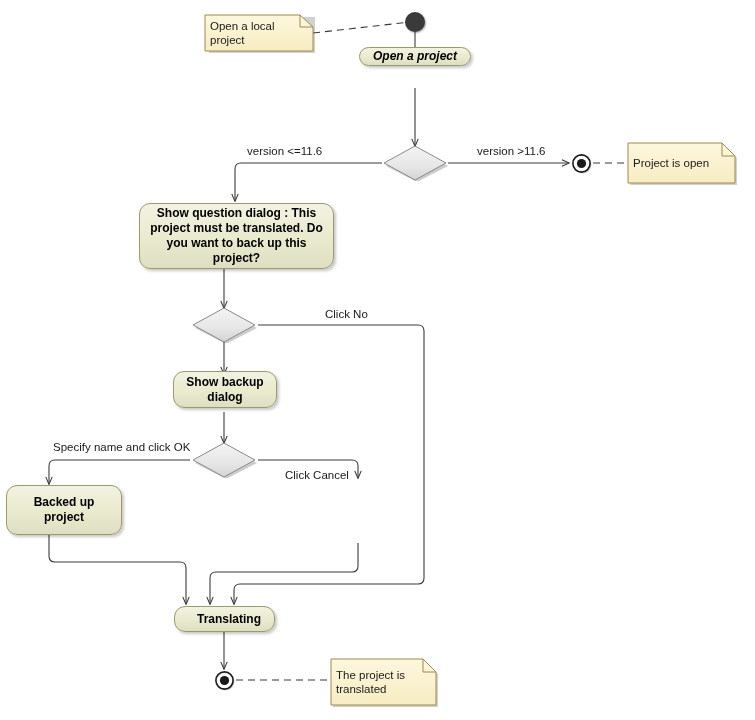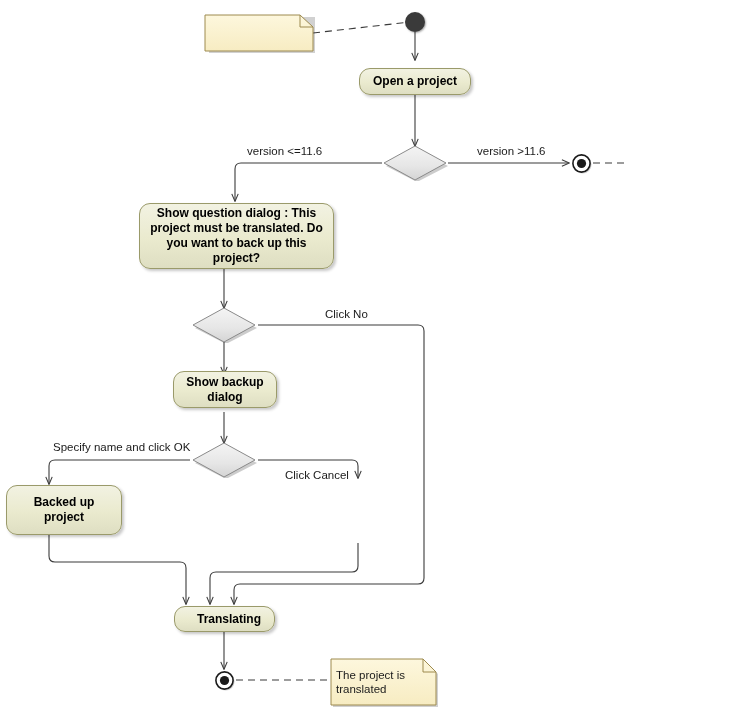--- a/index.html
+++ b/index.html
@@ -164,25 +164,26 @@
 
   <div class="note" style="left:203px; top:13px; width:113px; height:40px;">
     <svg width="113" height="40" viewBox="0 0 113 40">
       <path d="M2.5,39 L2.5,41" stroke="none" fill="none"></path>
       <g transform="translate(2,2)">
         <path d="M2,3 L2,36 L108,36 L108,0 L0,0 Z" fill="rgba(0,0,0,0.18)" transform="translate(2,2)"></path>
         <path d="M0,0 L95,0 L108,12 L108,36 L0,36 Z" fill="url(#noteGrad)" stroke="#9d8a4f" stroke-width="1"></path>
         <path d="M95,0 L95,12 L108,12" fill="none" stroke="#9d8a4f" stroke-width="1"></path>
       </g>
     </svg>
+    <div class="note-text">Open a local project</div>
   </div>
 
   <div class="initial-node" style="left:405px; top:12px;"></div>
 
-  <div class="action" style="left:359px; top:68px; width:112px; height:27px;">
+  <div class="action" style="left:359px; top:47px; width:112px; height:19px;font-style:italic;">
     <span>Open a project</span>
   </div>
 
   <div class="diamond-wrap" style="left:381px; top:145px; width:68px; height:36px;">
     <svg class="diamond" viewBox="0 0 68 36" width="68" height="36">
       <path d="M34,3 L65,19 L34,35 L3,19 Z" fill="rgba(0,0,0,0.20)" transform="translate(2,2)"></path>
       <path d="M34,1 L65,18 L34,35 L3,18 Z" fill="url(#diaGrad)" stroke="#8a8a8a" stroke-width="1"></path>
     </svg>
   </div>
 
@@ -190,20 +191,30 @@
   <div class="edge-label" style="left:477px; top:145px;">version &gt;11.6</div>
 
   <div class="final-node" style="left:571px; top:153px;">
     <svg width="22" height="22" viewBox="0 0 22 22">
       <circle cx="11.6" cy="11.6" r="9" fill="rgba(0,0,0,0.18)"></circle>
       <circle cx="10.5" cy="10.5" r="8.6" fill="#ffffff" stroke="#1a1a1a" stroke-width="1.6"></circle>
       <circle cx="10.5" cy="10.5" r="4.6" fill="#1a1a1a"></circle>
     </svg>
   </div>
 
+  <div class="note" style="left:626px; top:141px; width:112px; height:44px;">
+    <svg width="112" height="44" viewBox="0 0 112 44">
+      <g transform="translate(2,2)">
+        <path d="M0,0 L94,0 L107,13 L107,40 L0,40 Z" fill="rgba(0,0,0,0.18)" transform="translate(2,2)"></path>
+        <path d="M0,0 L94,0 L107,13 L107,40 L0,40 Z" fill="url(#noteGrad)" stroke="#9d8a4f" stroke-width="1"></path>
+        <path d="M94,0 L94,13 L107,13" fill="none" stroke="#9d8a4f" stroke-width="1"></path>
+      </g>
+    </svg>
+    <div class="note-text">Project is open</div>
+  </div>
 
   <div class="action small" style="left:139px; top:203px; width:195px; height:66px;">
     <span>Show question dialog : This project must be translated. Do you want to back up this project?</span>
   </div>
 
   <div class="diamond-wrap" style="left:190px; top:307px; width:68px; height:36px;">
     <svg class="diamond" viewBox="0 0 68 36" width="68" height="36">
       <path d="M34,3 L65,19 L34,35 L3,19 Z" fill="rgba(0,0,0,0.20)" transform="translate(2,2)"></path>
       <path d="M34,1 L65,18 L34,35 L3,18 Z" fill="url(#diaGrad)" stroke="#8a8a8a" stroke-width="1"></path>
     </svg>

